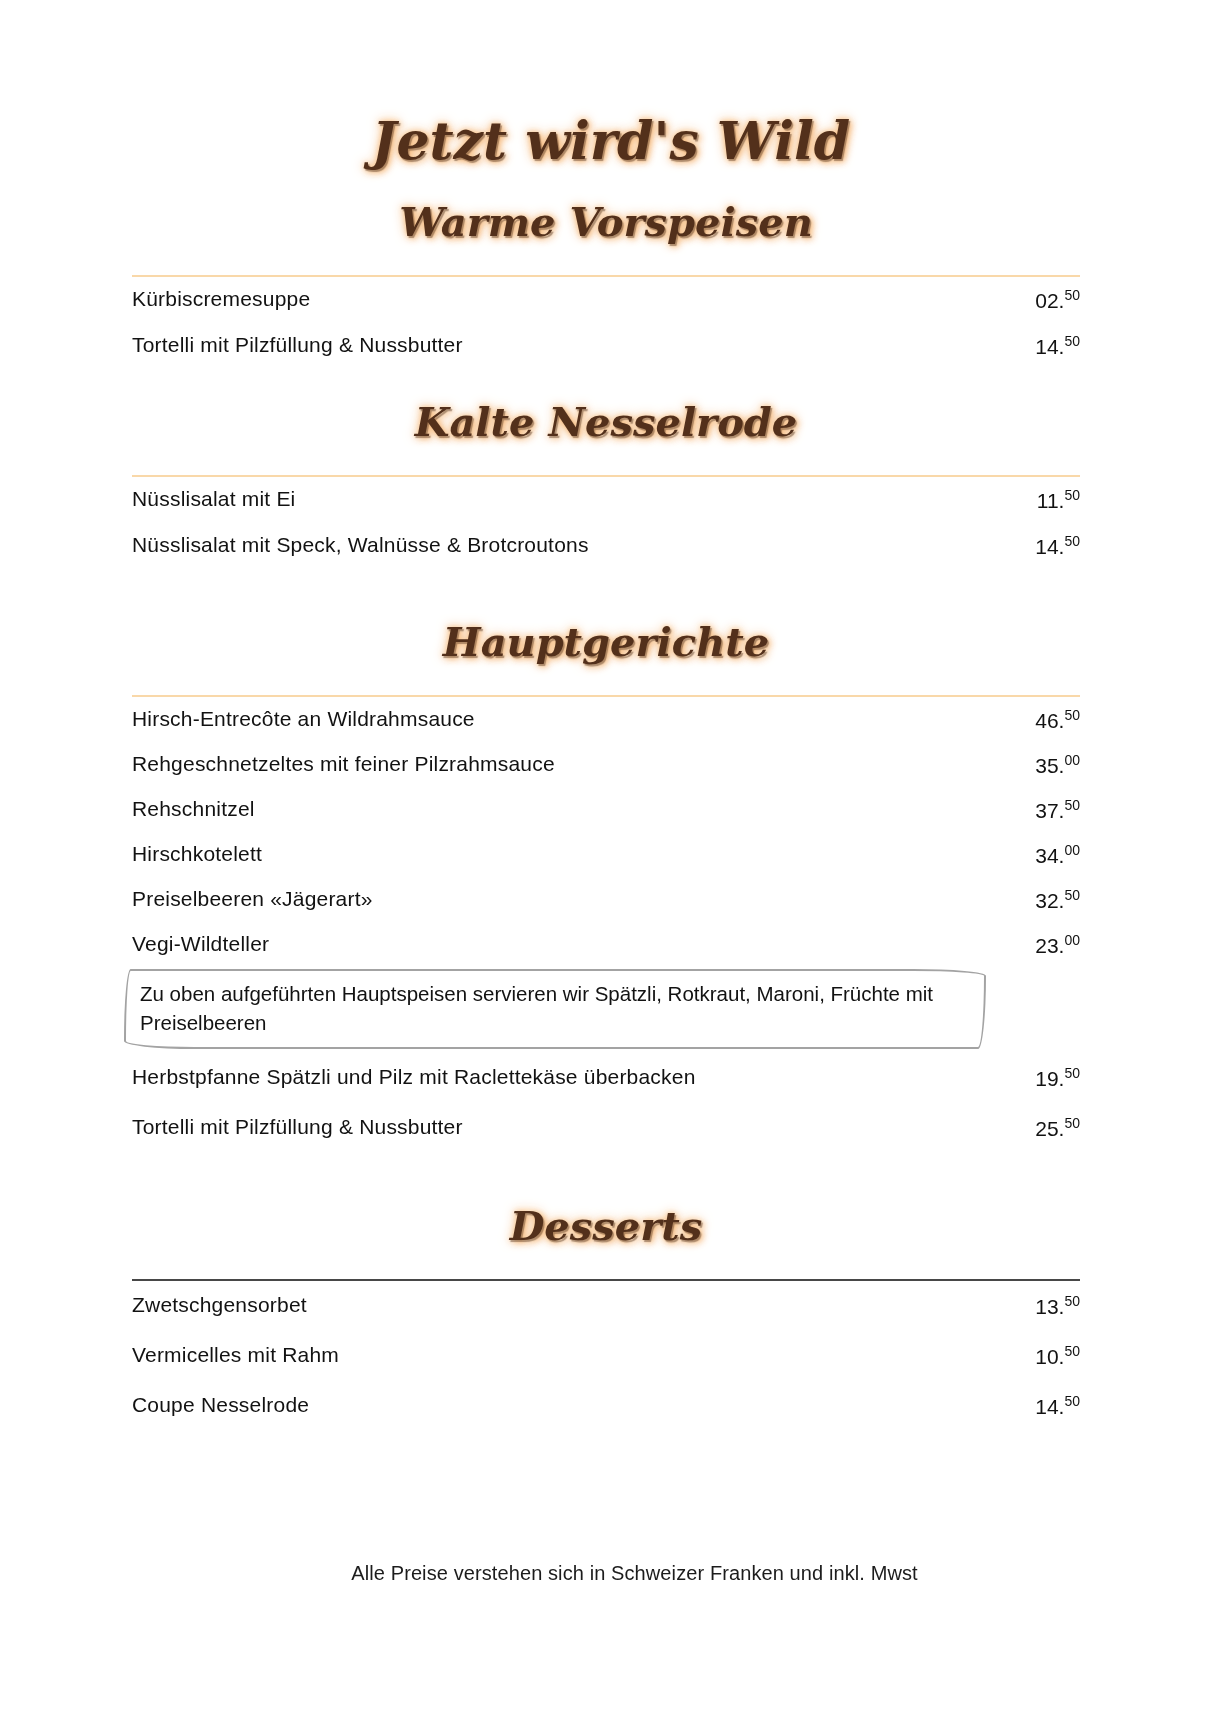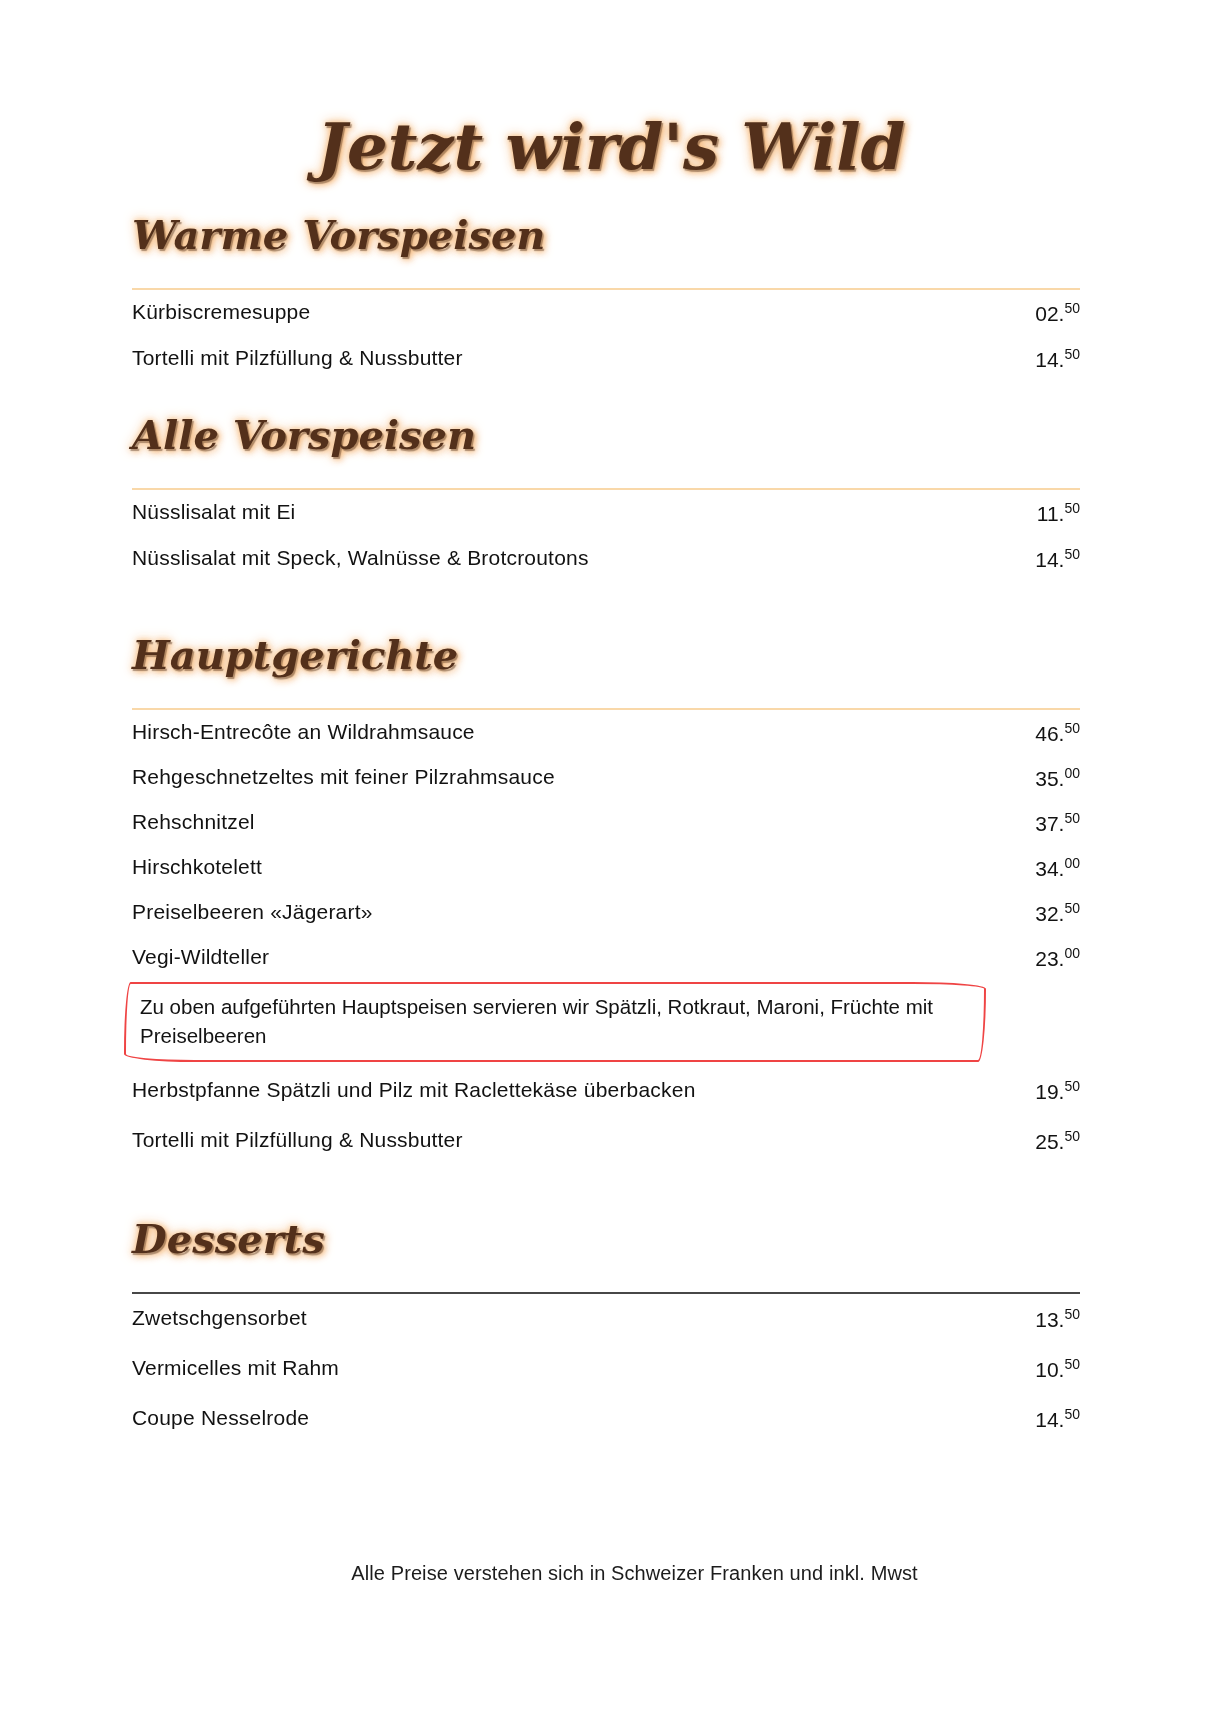--- a/index.html
+++ b/index.html
@@ -10,40 +10,41 @@
     font-family:"Liberation Sans", sans-serif;
     overflow:hidden;
   }
   .content { padding:0 142px 0 132px; }
 
   .menu-title {
     padding-top:112px;
     text-align:center;
     font-family:"DejaVu Serif", serif;
     font-style:italic; font-weight:700;
-    font-size:64px; line-height:1.1;
+    font-size:52px; line-height:1.1;
     color:#53301b;
     text-shadow:
       1.5px 1.5px 1px rgba(83,48,27,0.45),
       0 0 12px rgba(247,186,125,0.95),
       0 0 5px rgba(250,210,165,0.9),
       3px 3px 6px rgba(247,186,125,0.9);
   }
 
   .section-title {
     margin-top:30px;
     font-family:"DejaVu Serif", serif;
     font-style:italic; font-weight:700;
     font-size:40px; line-height:1.15;
     color:#53301b;
     text-shadow:
       1.5px 1.5px 1px rgba(83,48,27,0.45),
       0 0 12px rgba(247,186,125,0.95),
       0 0 5px rgba(250,210,165,0.9),
       3px 3px 6px rgba(247,186,125,0.9);
+    text-align: center;
   }
   .section-title.main { margin-top:50px; }
 
   .divider { height:2px; background:#f9d8a9; margin-top:30px; border:none; }
   .divider.dark { background:#474747; }
 
   .row {
     display:flex; justify-content:space-between; align-items:flex-start;
     padding:10px 0; font-size:21px; color:#121212;
   }
@@ -51,21 +52,21 @@
   .row.wide { padding:12px 0; }
   .dish { letter-spacing:0.2px; }
   .price { white-space:nowrap; }
   .price sup { font-size:14px; }
 
   .note-box {
     box-sizing:border-box;
     width:862px;
     margin:2px 0 4px -8px;
     padding:8px 6px 10px 14px;
-    border:2px solid #ef4444;
+    border:2px solid #a3a3a3;
     border-radius: 22px 240px 26px 230px / 230px 22px 240px 26px;
     font-size:20.5px; line-height:29px; color:#121212;
   }
 
   .footer {
     position:absolute; left:0; right:0; top:1562px;
     text-align:center;
     font-size:20px; color:#1c1c1c;
     letter-spacing:0.1px;
     padding-left:47px;
@@ -86,21 +87,21 @@
         <span class="dish">Kürbiscremesuppe</span>
         <span class="price"><span>02.</span><sup>50</sup></span>
       </div>
       <div class="row">
         <span class="dish">Tortelli mit Pilzfüllung &amp; Nussbutter</span>
         <span class="price"><span>14.</span><sup>50</sup></span>
       </div>
     </div>
 
     <div>
-      <div class="section-title">Alle Vorspeisen</div>
+      <div class="section-title">Kalte Nesselrode</div>
       <div class="divider"></div>
       <div class="row">
         <span class="dish">Nüsslisalat mit Ei</span>
         <span class="price"><span>11.</span><sup>50</sup></span>
       </div>
       <div class="row">
         <span class="dish">Nüsslisalat mit Speck, Walnüsse &amp; Brotcroutons</span>
         <span class="price"><span>14.</span><sup>50</sup></span>
       </div>
     </div>

